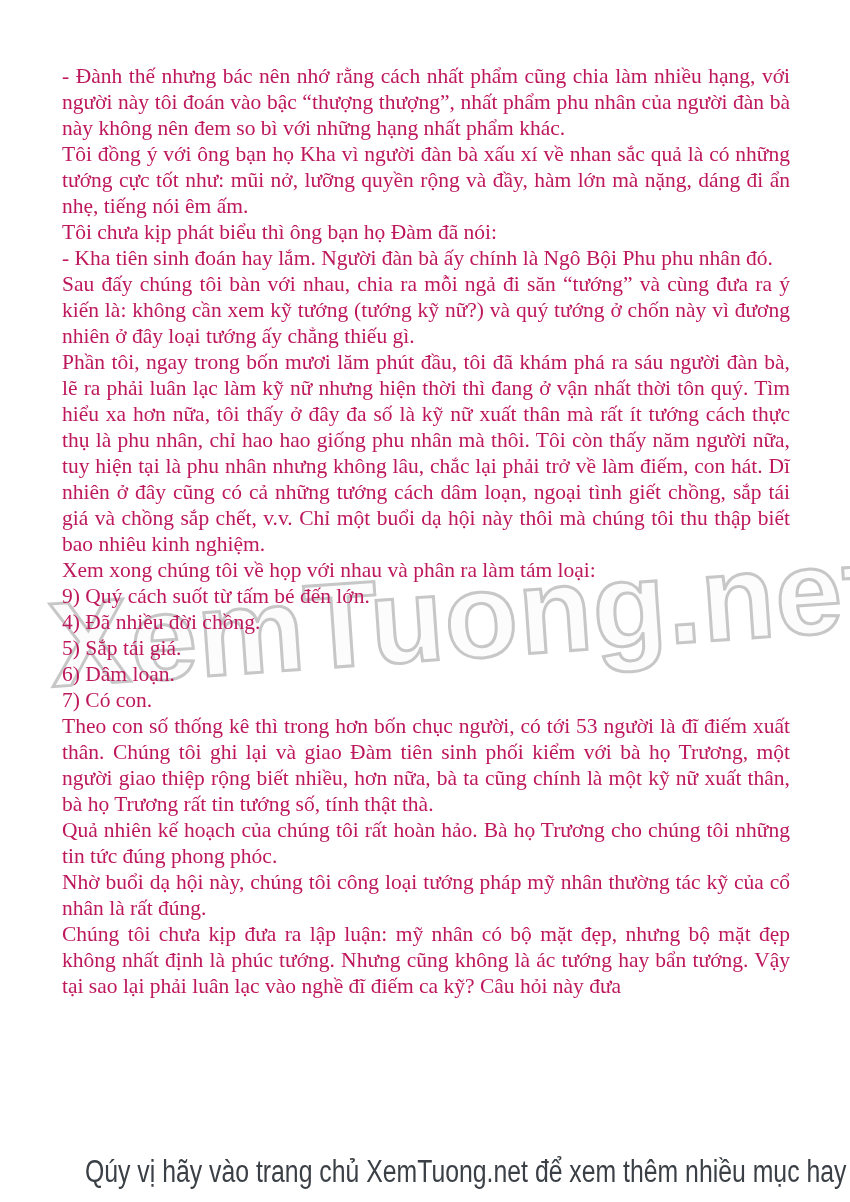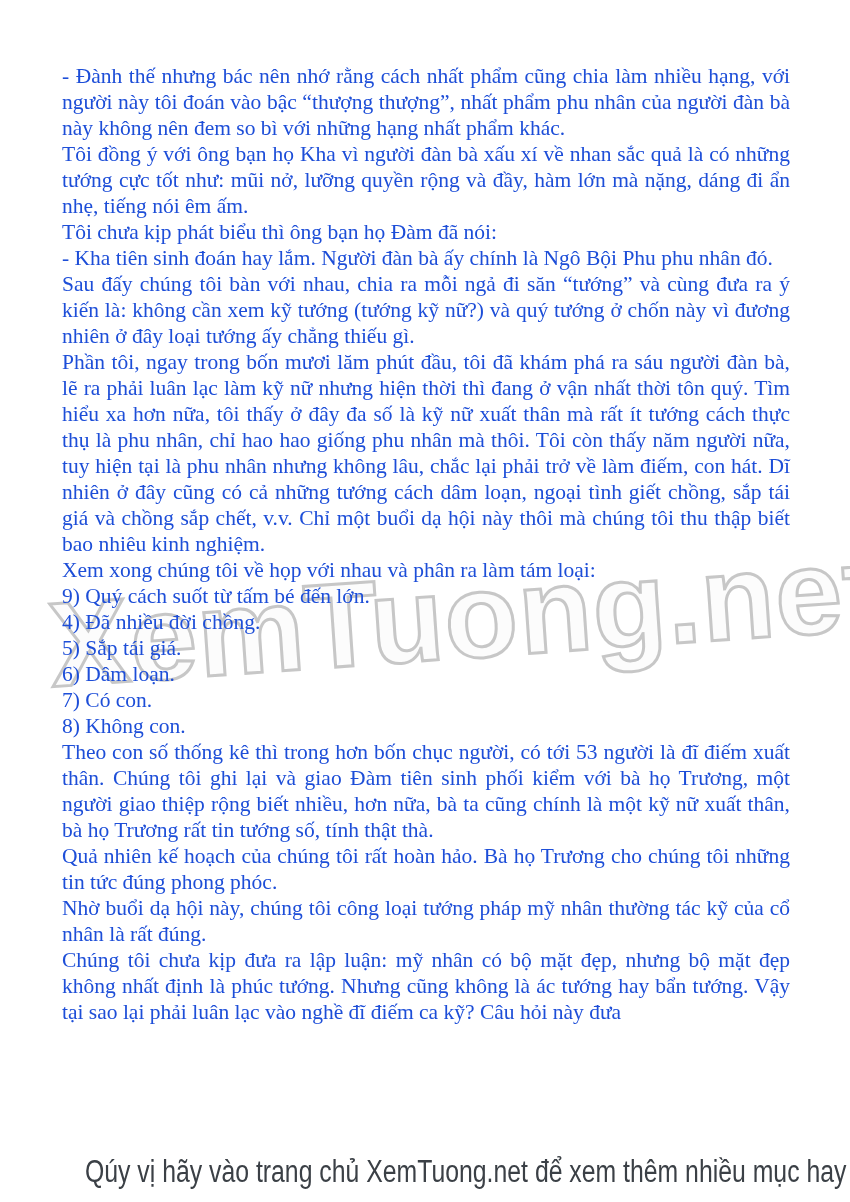--- a/index.html
+++ b/index.html
@@ -58,34 +58,33 @@
     transform-origin: 50% 50%;
   }
   .footer .brand { color: #3b4046; }
 </style>
 </head>
 <body>
 
 <div class="page">
   <div class="watermark">XemTuong.net</div>
 
-  <div class="content" id="content" style="color: #1d4ed8;">
+  <div class="content" id="content" style="color: #be185d;">
       <p>- Đành thế nhưng bác nên nhớ rằng cách nhất phẩm cũng chia làm nhiều hạng, với người này tôi đoán vào bậc “thượng thượng”, nhất phẩm phu nhân của người đàn bà này không nên đem so bì với những hạng nhất phẩm khác.</p>
       <p>Tôi đồng ý với ông bạn họ Kha vì người đàn bà xấu xí về nhan sắc quả là có những tướng cực tốt như: mũi nở, lưỡng quyền rộng và đầy, hàm lớn mà nặng, dáng đi ẩn nhẹ, tiếng nói êm ấm.</p>
       <p>Tôi chưa kịp phát biểu thì ông bạn họ Đàm đã nói:</p>
       <p>- Kha tiên sinh đoán hay lắm. Người đàn bà ấy chính là Ngô Bội Phu phu nhân đó.</p>
       <p>Sau đấy chúng tôi bàn với nhau, chia ra mỗi ngả đi săn “tướng” và cùng đưa ra ý kiến là: không cần xem kỹ tướng (tướng kỹ nữ?) và quý tướng ở chốn này vì đương nhiên ở đây loại tướng ấy chẳng thiếu gì.</p>
       <p>Phần tôi, ngay trong bốn mươi lăm phút đầu, tôi đã khám phá ra sáu người đàn bà, lẽ ra phải luân lạc làm kỹ nữ nhưng hiện thời thì đang ở vận nhất thời tôn quý. Tìm hiểu xa hơn nữa, tôi thấy ở đây đa số là kỹ nữ xuất thân mà rất ít tướng cách thực thụ là phu nhân, chỉ hao hao giống phu nhân mà thôi. Tôi còn thấy năm người nữa, tuy hiện tại là phu nhân nhưng không lâu, chắc lại phải trở về làm điếm, con hát. Dĩ nhiên ở đây cũng có cả những tướng cách dâm loạn, ngoại tình giết chồng, sắp tái giá và chồng sắp chết, v.v. Chỉ một buổi dạ hội này thôi mà chúng tôi thu thập biết bao nhiêu kinh nghiệm.</p>
       <p>Xem xong chúng tôi về họp với nhau và phân ra làm tám loại:</p>
       <p>9) Quý cách suốt từ tấm bé đến lớn.</p>
       <p>4) Đã nhiều đời chồng.</p>
       <p>5) Sắp tái giá.</p>
       <p>6) Dâm loạn.</p>
       <p>7) Có con.</p>
-      <p>8) Không con.</p>
       <p>Theo con số thống kê thì trong hơn bốn chục người, có tới 53 người là đĩ điếm xuất thân. Chúng tôi ghi lại và giao Đàm tiên sinh phối kiểm với bà họ Trương, một người giao thiệp rộng biết nhiều, hơn nữa, bà ta cũng chính là một kỹ nữ xuất thân, bà họ Trương rất tin tướng số, tính thật thà.</p>
       <p>Quả nhiên kế hoạch của chúng tôi rất hoàn hảo. Bà họ Trương cho chúng tôi những tin tức đúng phong phóc.</p>
       <p>Nhờ buổi dạ hội này, chúng tôi công loại tướng pháp mỹ nhân thường tác kỹ của cổ nhân là rất đúng.</p>
       <p>Chúng tôi chưa kịp đưa ra lập luận: mỹ nhân có bộ mặt đẹp, nhưng bộ mặt đẹp không nhất định là phúc tướng. Nhưng cũng không là ác tướng hay bẩn tướng. Vậy tại sao lại phải luân lạc vào nghề đĩ điếm ca kỹ? Câu hỏi này đưa</p>
     </div>
 
   <div class="footer"><span>Qúy vị hãy vào trang chủ </span><span class="brand">XemTuong.net</span><span> để xem thêm nhiều mục hay khác</span></div>
 </div>
 
 </body></html>

